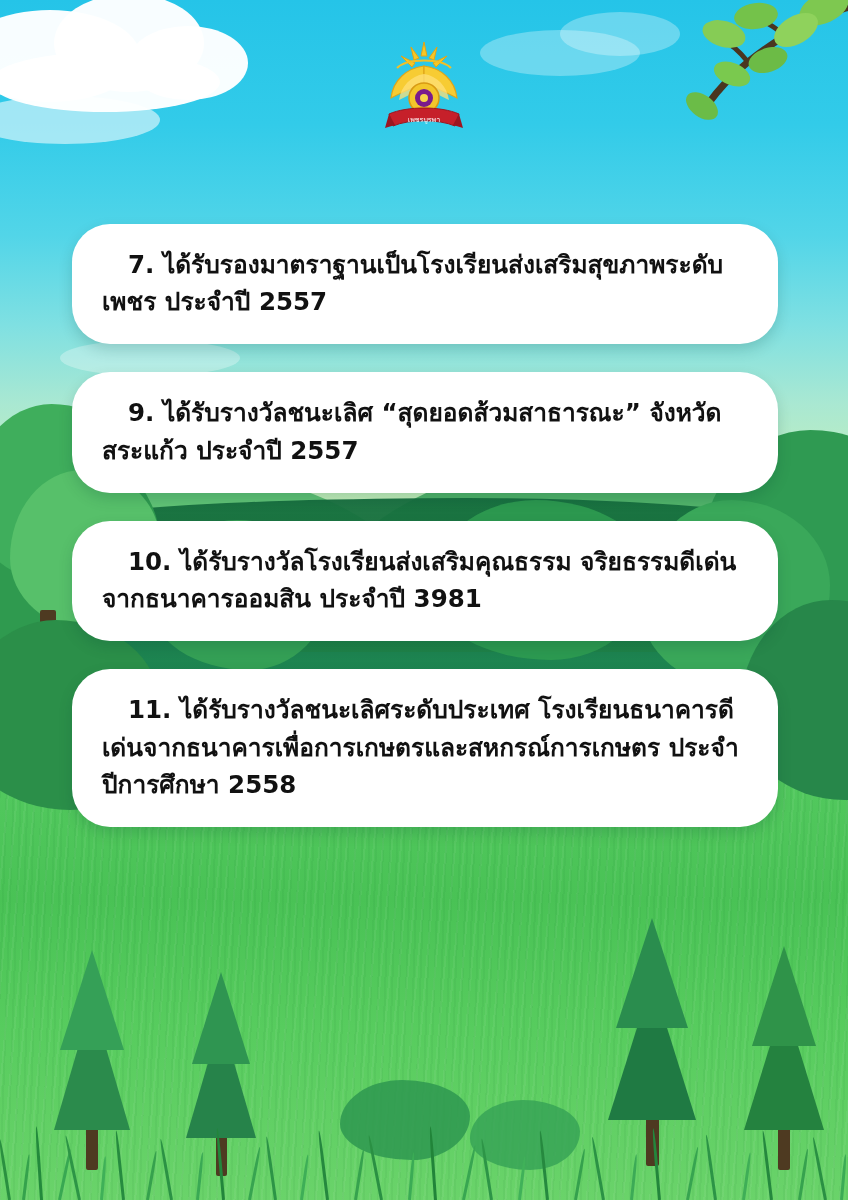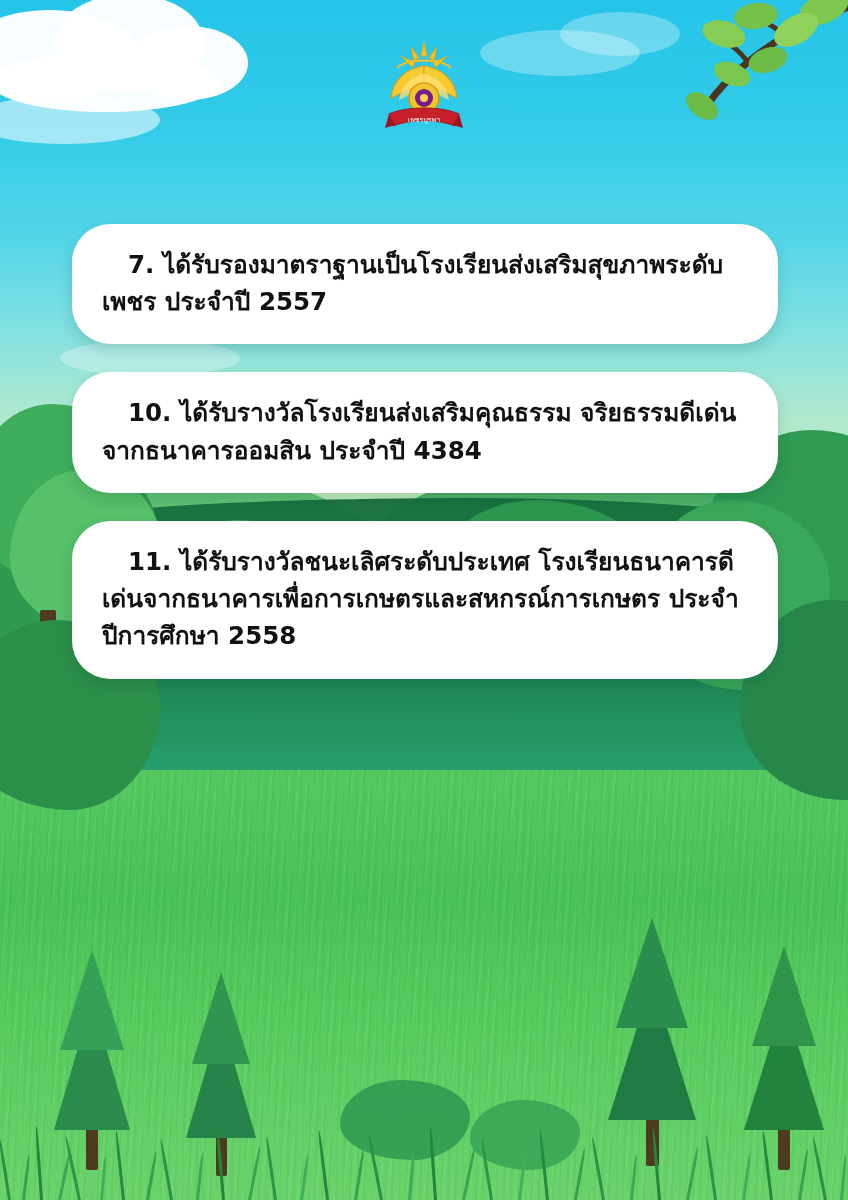--- a/index.html
+++ b/index.html
@@ -317,23 +317,26 @@
     <div class="blade" style="left:840px;height:46px; transform:rotate(5deg);   background:#3bab55;"></div>
   </div>
 
   <div class="cards">
 
     <div class="card card-1">
       <div class="card-text">7. ได้รับรองมาตราฐานเป็นโรงเรียนส่งเสริมสุขภาพระดับเพชร ประจำปี 2557</div>
     </div>
 
 
+    <div class="card card-3">
+      <div class="card-text">9. ได้รับรางวัลชนะเลิศ “สุดยอดส้วมสาธารณะ” จังหวัดสระแก้ว ประจำปี 2557</div>
+    </div>
 
     <div class="card card-4">
-      <div class="card-text">10. ได้รับรางวัลโรงเรียนส่งเสริมคุณธรรม จริยธรรมดีเด่น จากธนาคารออมสิน ประจำปี 4384</div>
+      <div class="card-text">10. ได้รับรางวัลโรงเรียนส่งเสริมคุณธรรม จริยธรรมดีเด่น จากธนาคารออมสิน ประจำปี 3981</div>
     </div>
 
     <div class="card card-5">
       <div class="card-text">11. ได้รับรางวัลชนะเลิศระดับประเทศ โรงเรียนธนาคารดีเด่นจากธนาคารเพื่อการเกษตรและสหกรณ์การเกษตร ประจำปีการศึกษา 2558</div>
     </div>
 
   </div>
 
 </div>
 

